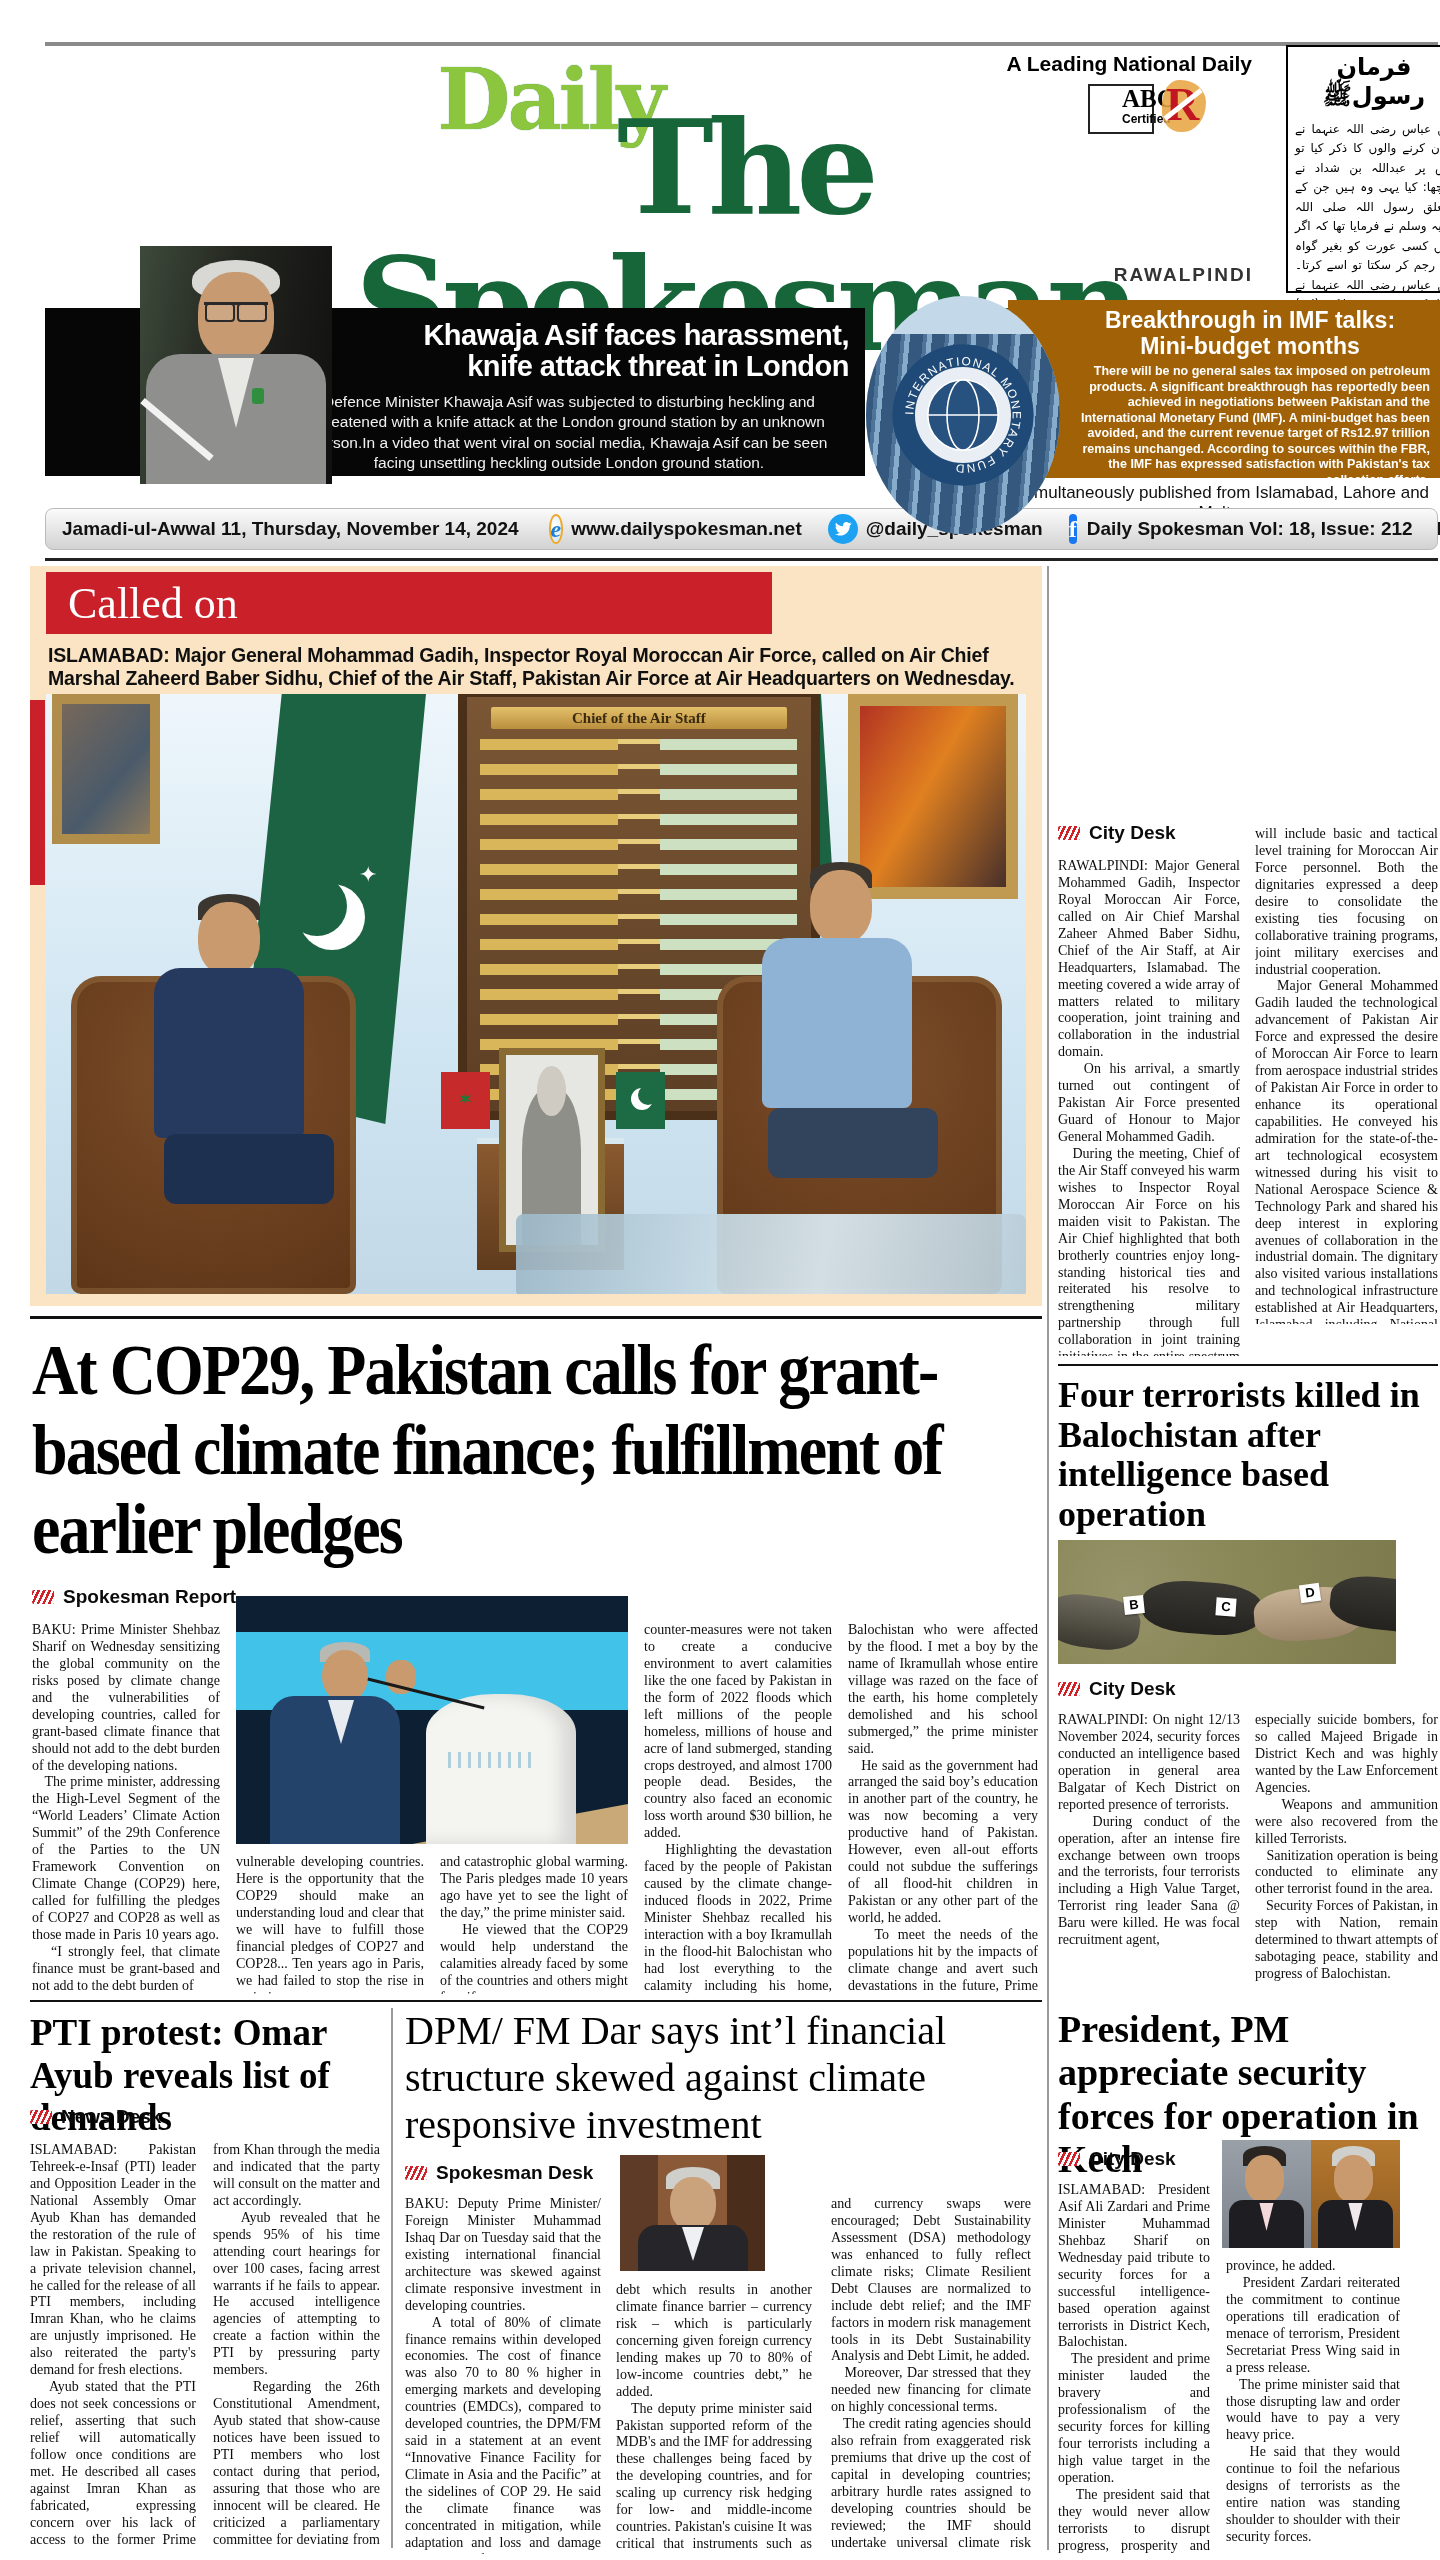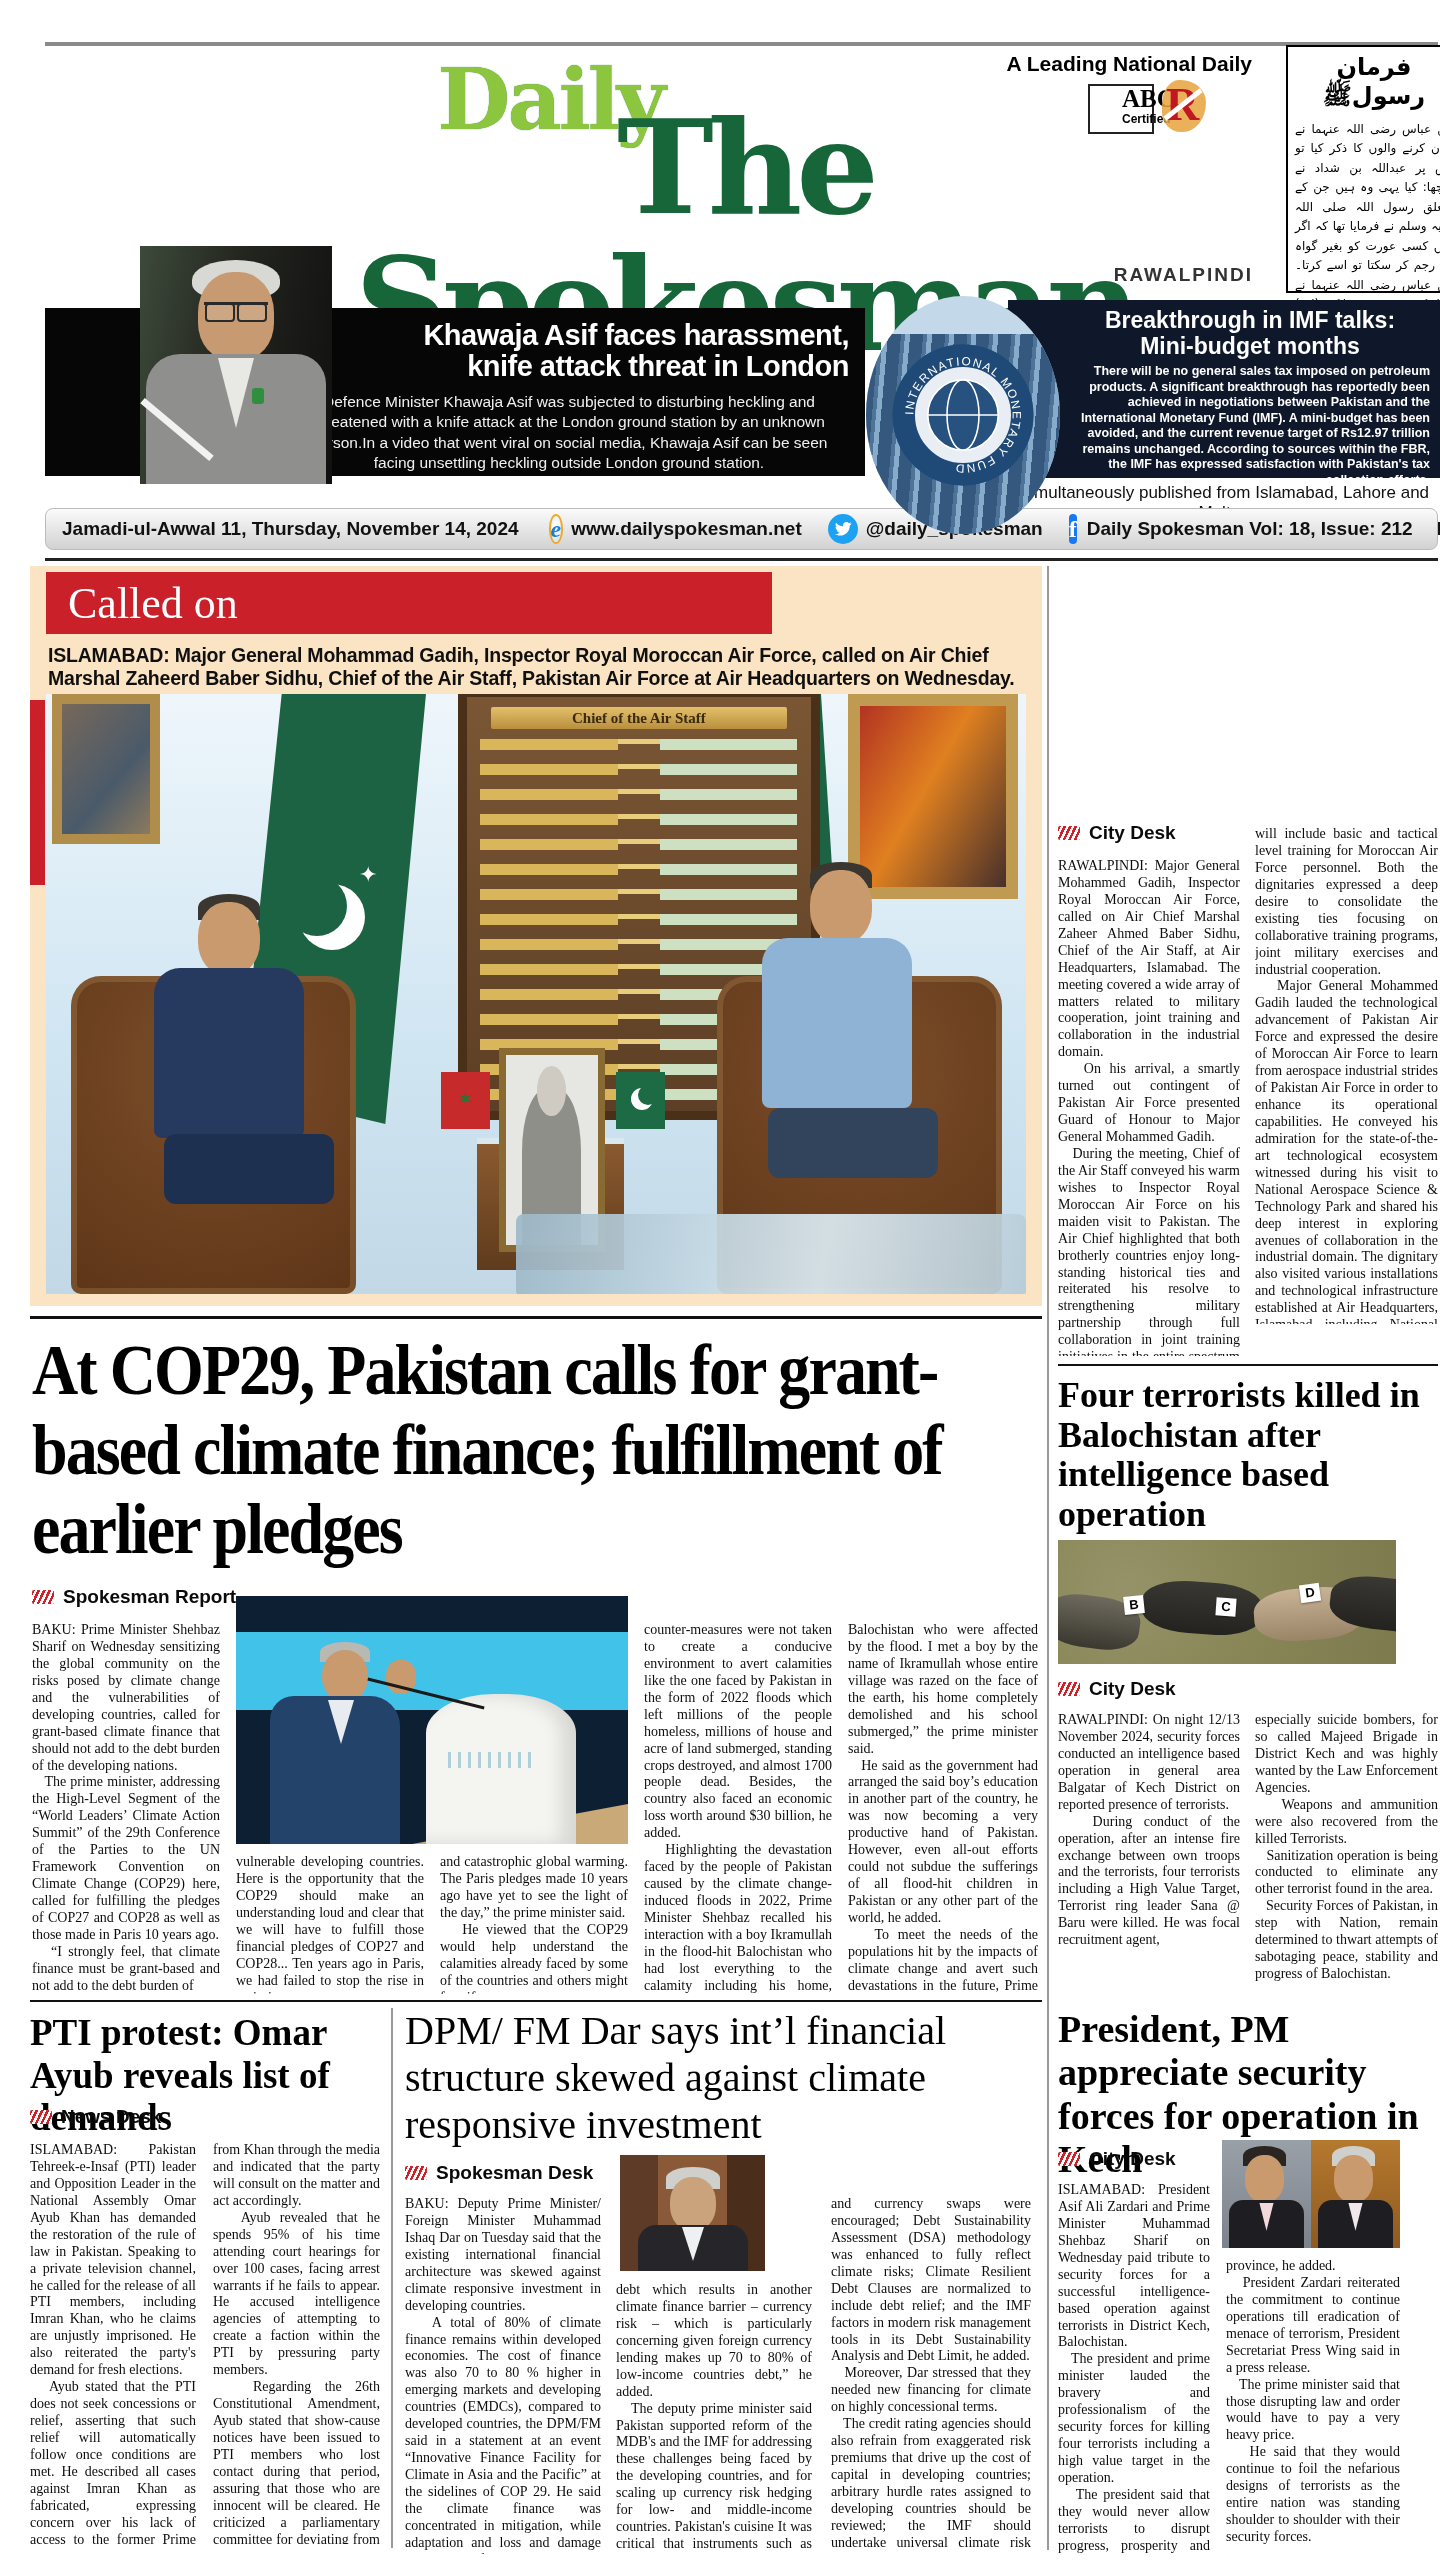--- a/index.html
+++ b/index.html
@@ -56,21 +56,21 @@
   .asif-photo .shirt { position:absolute; left:78px; top:112px; width:36px; height:70px; background:#e8e8e4;
                        clip-path:polygon(0 0,100% 0,50% 100%); }
   .asif-photo .pin { position:absolute; left:112px; top:142px; width:12px; height:16px; background:#2f8f3f; border-radius:3px;}
   .asif-photo .cane { position:absolute; left:-8px; top:180px; width:90px; height:7px; background:#f2f2f2; transform:rotate(40deg);}
   .imf-ellipse { left:866px; top:296px; width:194px; height:238px; border-radius:50%; overflow:hidden; z-index:2;
                  background:linear-gradient(#c3d9ea 0 22%, #9db6cc 22% 100%); }
   .imf-ellipse .bldg { position:absolute; inset:0;
         background:repeating-linear-gradient(95deg,#35597e 0 13px,#4d7399 13px 17px,#86abcb 17px 22px);
         top:16%; }
   .imf-seal { position:absolute; left:17px; top:39px; width:160px; height:160px; }
-  .red-box { left:1008px; top:300px; width:432px; height:178px; background:#0f172a; z-index:1; }
+  .red-box { left:1008px; top:300px; width:432px; height:178px; background:#a16207; z-index:1; }
   .rb-h { position:absolute; left:60px; right:8px; top:8px; text-align:center; color:#fff;
           font:bold 23px/1.1 "Liberation Sans",sans-serif; }
   .rb-h2 { top:34px; }
   .rb-body { position:absolute; left:64px; right:10px; top:64px; text-align:right; color:#fff;
              font:bold 12.5px/1.24 "Liberation Sans",sans-serif; }
   .publish-note { left:1008px; top:483px; width:432px; text-align:center; color:#111;
                   font:17px "Liberation Sans",sans-serif; }
 
   
   .date-bar { left:45px; top:508px; width:1393px; height:42px; border-radius:8px;

